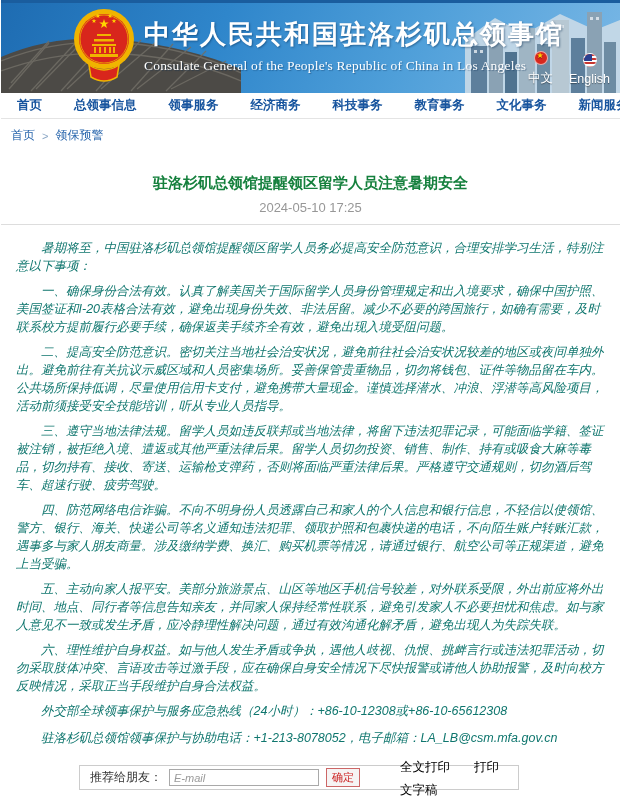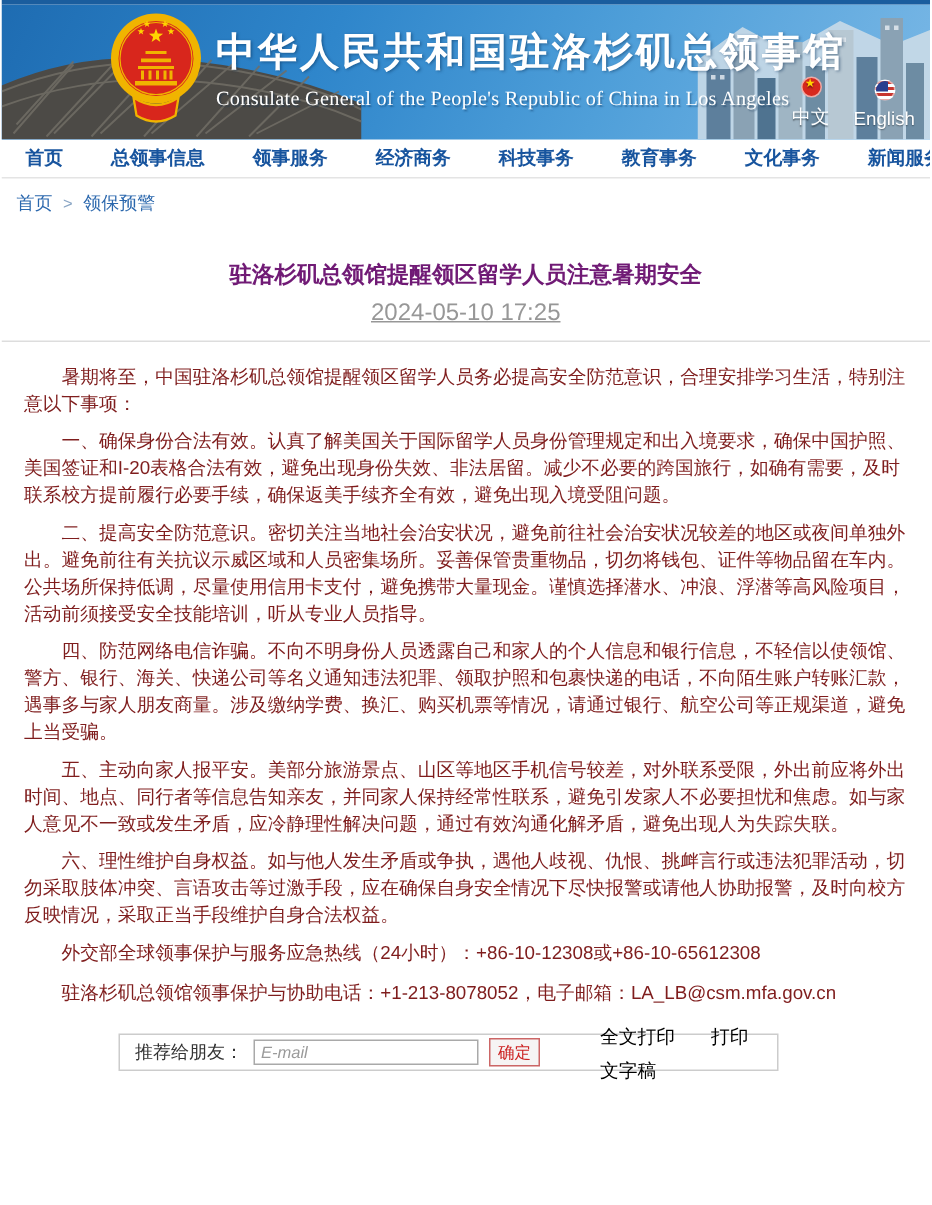--- a/index.html
+++ b/index.html
@@ -30,24 +30,24 @@
   .nav { height:26px; background:#fff; display:flex; align-items:center; border-bottom:1px solid #e4e4e4; }
   .nav-item { padding:0 16px; font-size:12.5px; font-weight:bold; color:#17549e; cursor:pointer; white-space:nowrap; }
   .nav-sep { width:1px; height:13px; background:#c9c9c9; }
 
   
   .breadcrumb { padding:8px 10px 6px; font-size:12px; color:#2a67ad; display:flex; gap:7px; align-items:center; }
   .crumb { color:#2a67ad; cursor:pointer; }
   .crumb-sep { color:#8aa6c5; font-size:11px; }
 
   
-  .article-title { margin-top:24px; text-align:center; font-size:15px; font-weight:bold; color:#701a75; }
-  .article-date { margin-top:7px; text-align:center; font-size:16px; color:#979797;text-decoration:underline; }
+  .article-title { margin-top:24px; text-align:center; font-size:15px; font-weight:bold; color:#15803d; }
+  .article-date { margin-top:7px; text-align:center; font-size:13px; color:#979797; }
   .rule { border:none; border-top:1px solid #ddd; margin-top:9px; }
-  .body { padding:14px 15px 0; font-size:12.5px; color:#7f1d1d; line-height:18px; }
+  .body { padding:14px 15px 0; font-size:12.5px; color:#0f766e; line-height:18px;font-style:italic; }
   .body p { text-indent:2em; margin-bottom:7px; }
   .body p.contact { margin-bottom:9px; }
 
   
   .action-bar { margin:18px 0 0 78px; width:440px; height:25px; border:1px solid #ccc; background:#fff;
     display:flex; align-items:center; padding:0 10px; gap:7px; font-size:12px; color:#333; overflow:visible; position:relative; }
   .email-input { width:150px; height:17px; border:1px solid #a9a9a9; font-size:11px; padding:0 4px; }
   .email-input::placeholder { font-style:italic; color:#9a9a9a; }
   .confirm-btn { color:#c22; border:1px solid #c66; background:#f6f4f4; font-size:11px; padding:1px 5px; cursor:pointer; }
   .print-links { margin-left:auto; width:108px; line-height:23px; font-size:12.5px; margin-top:2px; }
@@ -170,20 +170,21 @@
   </div>
 
   <main>
     <h1 class="article-title">驻洛杉矶总领馆提醒领区留学人员注意暑期安全</h1>
     <div class="article-date">2024-05-10 17:25</div>
     <hr class="rule">
     <div class="body">
       <p>暑期将至，中国驻洛杉矶总领馆提醒领区留学人员务必提高安全防范意识，合理安排学习生活，特别注意以下事项：</p>
       <p>一、确保身份合法有效。认真了解美国关于国际留学人员身份管理规定和出入境要求，确保中国护照、美国签证和I-20表格合法有效，避免出现身份失效、非法居留。减少不必要的跨国旅行，如确有需要，及时联系校方提前履行必要手续，确保返美手续齐全有效，避免出现入境受阻问题。</p>
       <p>二、提高安全防范意识。密切关注当地社会治安状况，避免前往社会治安状况较差的地区或夜间单独外出。避免前往有关抗议示威区域和人员密集场所。妥善保管贵重物品，切勿将钱包、证件等物品留在车内。公共场所保持低调，尽量使用信用卡支付，避免携带大量现金。谨慎选择潜水、冲浪、浮潜等高风险项目，活动前须接受安全技能培训，听从专业人员指导。</p>
+      <p>三、遵守当地法律法规。留学人员如违反联邦或当地法律，将留下违法犯罪记录，可能面临学籍、签证被注销，被拒绝入境、遣返或其他严重法律后果。留学人员切勿投资、销售、制作、持有或吸食大麻等毒品，切勿持有、接收、寄送、运输枪支弹药，否则将面临严重法律后果。严格遵守交通规则，切勿酒后驾车、超速行驶、疲劳驾驶。</p>
       <p>四、防范网络电信诈骗。不向不明身份人员透露自己和家人的个人信息和银行信息，不轻信以使领馆、警方、银行、海关、快递公司等名义通知违法犯罪、领取护照和包裹快递的电话，不向陌生账户转账汇款，遇事多与家人朋友商量。涉及缴纳学费、换汇、购买机票等情况，请通过银行、航空公司等正规渠道，避免上当受骗。</p>
       <p>五、主动向家人报平安。美部分旅游景点、山区等地区手机信号较差，对外联系受限，外出前应将外出时间、地点、同行者等信息告知亲友，并同家人保持经常性联系，避免引发家人不必要担忧和焦虑。如与家人意见不一致或发生矛盾，应冷静理性解决问题，通过有效沟通化解矛盾，避免出现人为失踪失联。</p>
       <p>六、理性维护自身权益。如与他人发生矛盾或争执，遇他人歧视、仇恨、挑衅言行或违法犯罪活动，切勿采取肢体冲突、言语攻击等过激手段，应在确保自身安全情况下尽快报警或请他人协助报警，及时向校方反映情况，采取正当手段维护自身合法权益。</p>
       <p class="contact">外交部全球领事保护与服务应急热线（24小时）：+86-10-12308或+86-10-65612308</p>
       <p class="contact">驻洛杉矶总领馆领事保护与协助电话：+1-213-8078052，电子邮箱：LA_LB@csm.mfa.gov.cn</p>
     </div>
 
     <div class="action-bar">
       <span>推荐给朋友：</span>
       <input class="email-input" type="text" placeholder="E-mail" style="">

